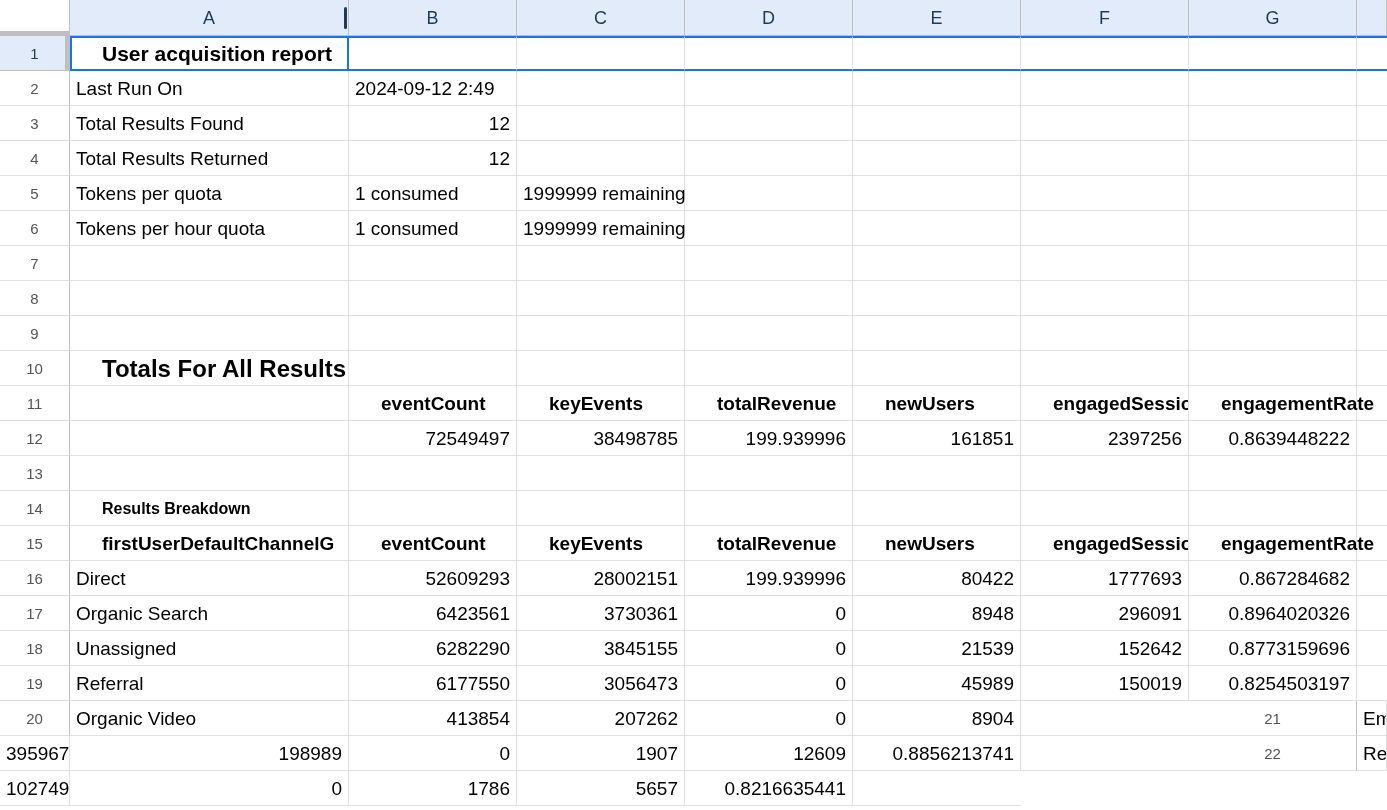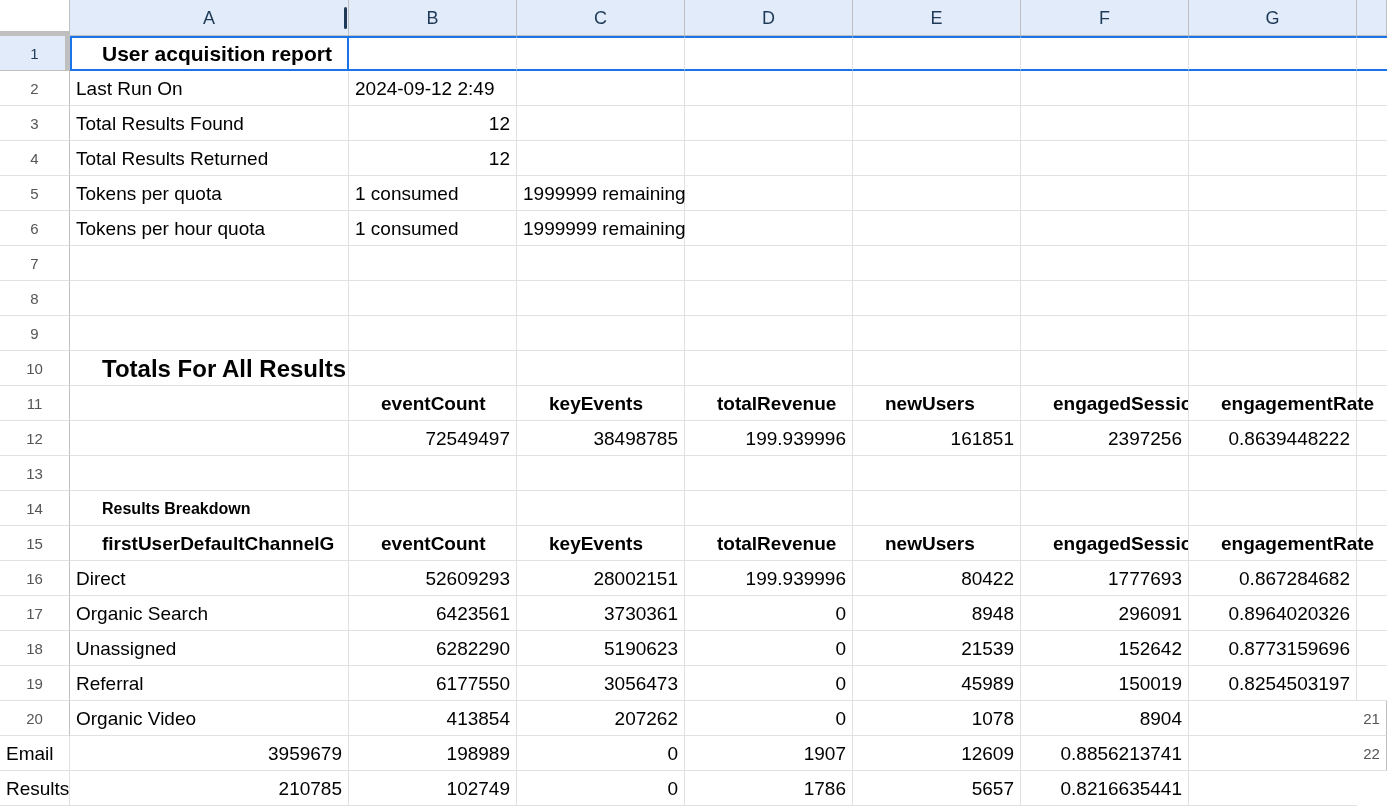--- a/index.html
+++ b/index.html
@@ -285,21 +285,21 @@
   <div class="cell num">3730361</div>
   <div class="cell num">0</div>
   <div class="cell num">8948</div>
   <div class="cell num">296091</div>
   <div class="cell num">0.8964020326</div>
   <div class="cell" style="border-right:none"></div>
 
   <div class="rowhdr">18</div>
   <div class="cell txt">Unassigned</div>
   <div class="cell num">6282290</div>
-  <div class="cell num">5190623</div>
+  <div class="cell num">3845155</div>
   <div class="cell num">0</div>
   <div class="cell num">21539</div>
   <div class="cell num">152642</div>
   <div class="cell num">0.8773159696</div>
   <div class="cell" style="border-right:none"></div>
 
   <div class="rowhdr">19</div>
   <div class="cell txt">Referral</div>
   <div class="cell num">6177550</div>
   <div class="cell num">3056473</div>
@@ -307,37 +307,35 @@
   <div class="cell num">45989</div>
   <div class="cell num">150019</div>
   <div class="cell num">0.8254503197</div>
   <div class="cell" style="border-right:none"></div>
 
   <div class="rowhdr">20</div>
   <div class="cell txt">Organic Video</div>
   <div class="cell num">413854</div>
   <div class="cell num">207262</div>
   <div class="cell num">0</div>
-  <div class="cell num">1078</div>
   <div class="cell num">8904</div>
   <div class="cell" style="border-right:none"></div>
 
   <div class="rowhdr">21</div>
   <div class="cell txt">Email</div>
   <div class="cell num">3959679</div>
   <div class="cell num">198989</div>
   <div class="cell num">0</div>
   <div class="cell num">1907</div>
   <div class="cell num">12609</div>
   <div class="cell num">0.8856213741</div>
   <div class="cell" style="border-right:none"></div>
 
   <div class="rowhdr">22</div>
   <div class="cell txt">Results Social</div>
-  <div class="cell num">210785</div>
   <div class="cell num">102749</div>
   <div class="cell num">0</div>
   <div class="cell num">1786</div>
   <div class="cell num">5657</div>
   <div class="cell num">0.8216635441</div>
   <div class="cell" style="border-right:none"></div>
 
 </div>
 
 </body></html>

